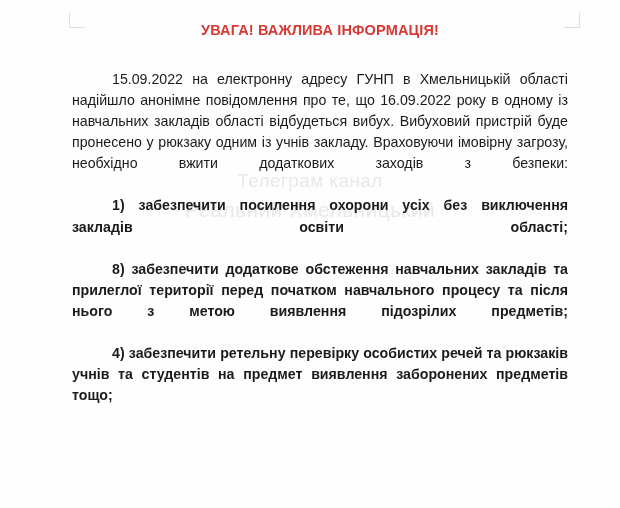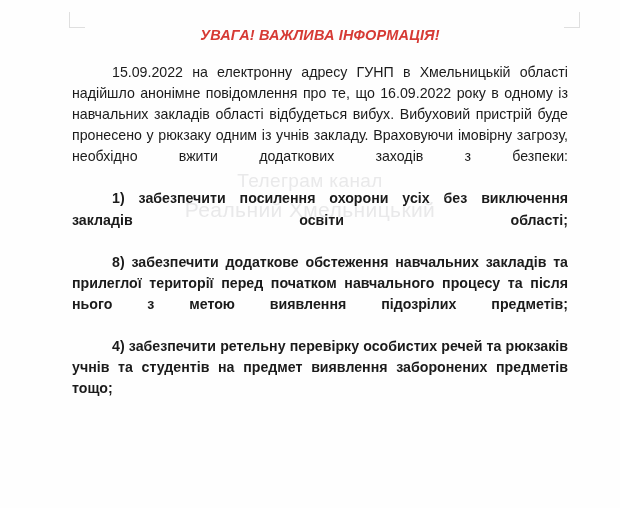--- a/index.html
+++ b/index.html
@@ -70,42 +70,41 @@
   
   .content {
     position: absolute;
     left: 72px;
     top: 0;
     width: 496px;
     z-index: 2;
   }
 
   .doc-title {
-    margin: 16px;
-    padding-top: 11px;
+    margin: 0;
+    padding-top: 22px;
     text-align: center;
     color: #d63a34;
     font-size: 14.5px;
     font-weight: bold;
     letter-spacing: 0.15px;
     line-height: 1.2;
-    font-style: italic;
   }
 
   p.para {
     margin: 0;
     text-align: justify;
     text-justify: inter-word;
     font-size: 14.2px;
     line-height: 1.48;
     text-indent: 40px;
   }
 
   p.intro {
-    margin-top: 18px;
+    margin-top: 30px;
     font-weight: 400;
   }
 
   p.item {
     font-weight: bold;
   }
 
   
   p.para::after {
     content: "";

